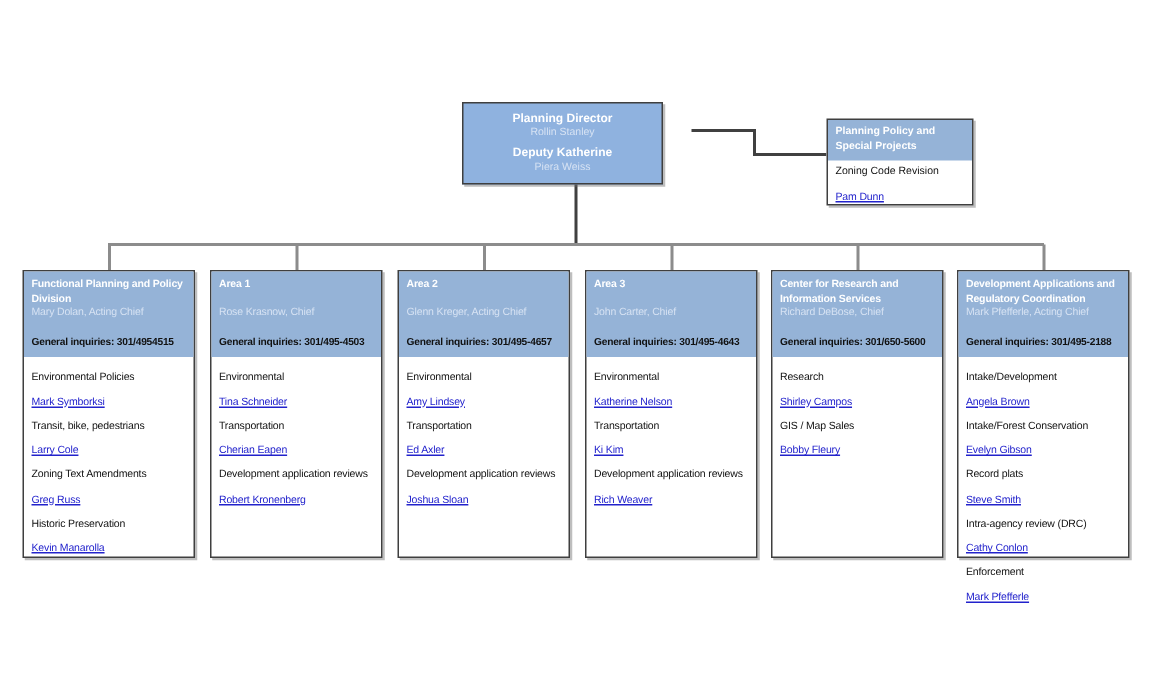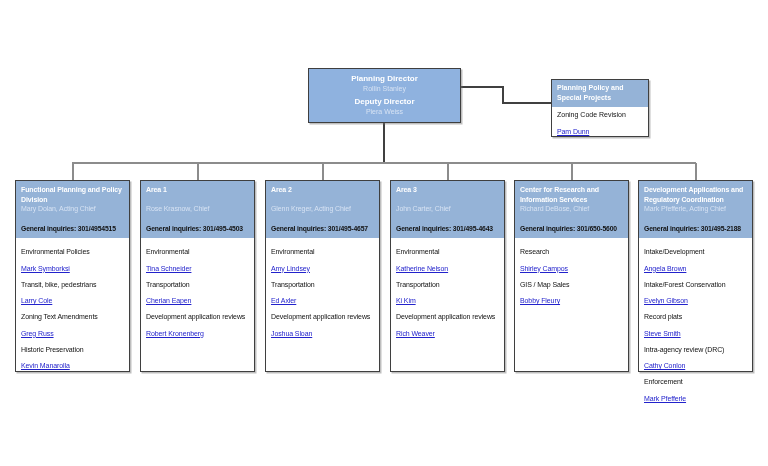--- a/index.html
+++ b/index.html
@@ -16,21 +16,21 @@
   .page{
     position:relative;width:768px;height:466px;background:#ffffff;
     font-family:"Liberation Sans",sans-serif;overflow:hidden;margin:0 auto;
   }
   .page-title{
     position:absolute;top:37px;left:0;width:768px;text-align:center;
     font-size:11.5px;font-weight:bold;color:#000;letter-spacing:.1px;
   }
   
   .director-box{
-    position:absolute;left:308px;top:68px;width:153px;height:55px;
+    position:absolute;left:308px;top:68px;width:134px;height:55px;
     background:var(--director-blue);border:1.5px solid var(--border-dark);
     box-sizing:border-box;text-align:center;padding-top:5px;
     box-shadow:1.5px 1.5px 0 rgba(110,110,110,.45);
   }
   .director-role{font-size:8px;font-weight:bold;color:#fff;line-height:10px;}
   .director-name{font-size:7px;color:var(--chief-text);line-height:9px;margin-bottom:4px;}
   
   .policy-box{
     position:absolute;left:551px;top:79px;width:98px;height:58px;
     background:#fff;border:1.5px solid var(--border-dark);box-sizing:border-box;
@@ -93,21 +93,21 @@
       <div class="stub" style="left: 197px;"></div>
       <div class="stub" style="left: 322px;"></div>
       <div class="stub" style="left: 447px;"></div>
       <div class="stub" style="left: 571px;"></div>
       <div class="stub" style="left: 695px;"></div>
     </div>
 
   <div class="director-box">
     <div class="director-role">Planning Director</div>
     <div class="director-name">Rollin Stanley</div>
-    <div class="director-role">Deputy Director</div>
+    <div class="director-role">Deputy Katherine</div>
     <div class="director-name">Piera Weiss</div>
   </div>
 
   <div class="policy-box">
     <div class="policy-header">Planning Policy and Special Projects</div>
     <div class="policy-body">
       <div class="policy-label">Zoning Code Revision</div>
       <a class="policy-link" href="#">Pam Dunn</a>
     </div>
   </div>

